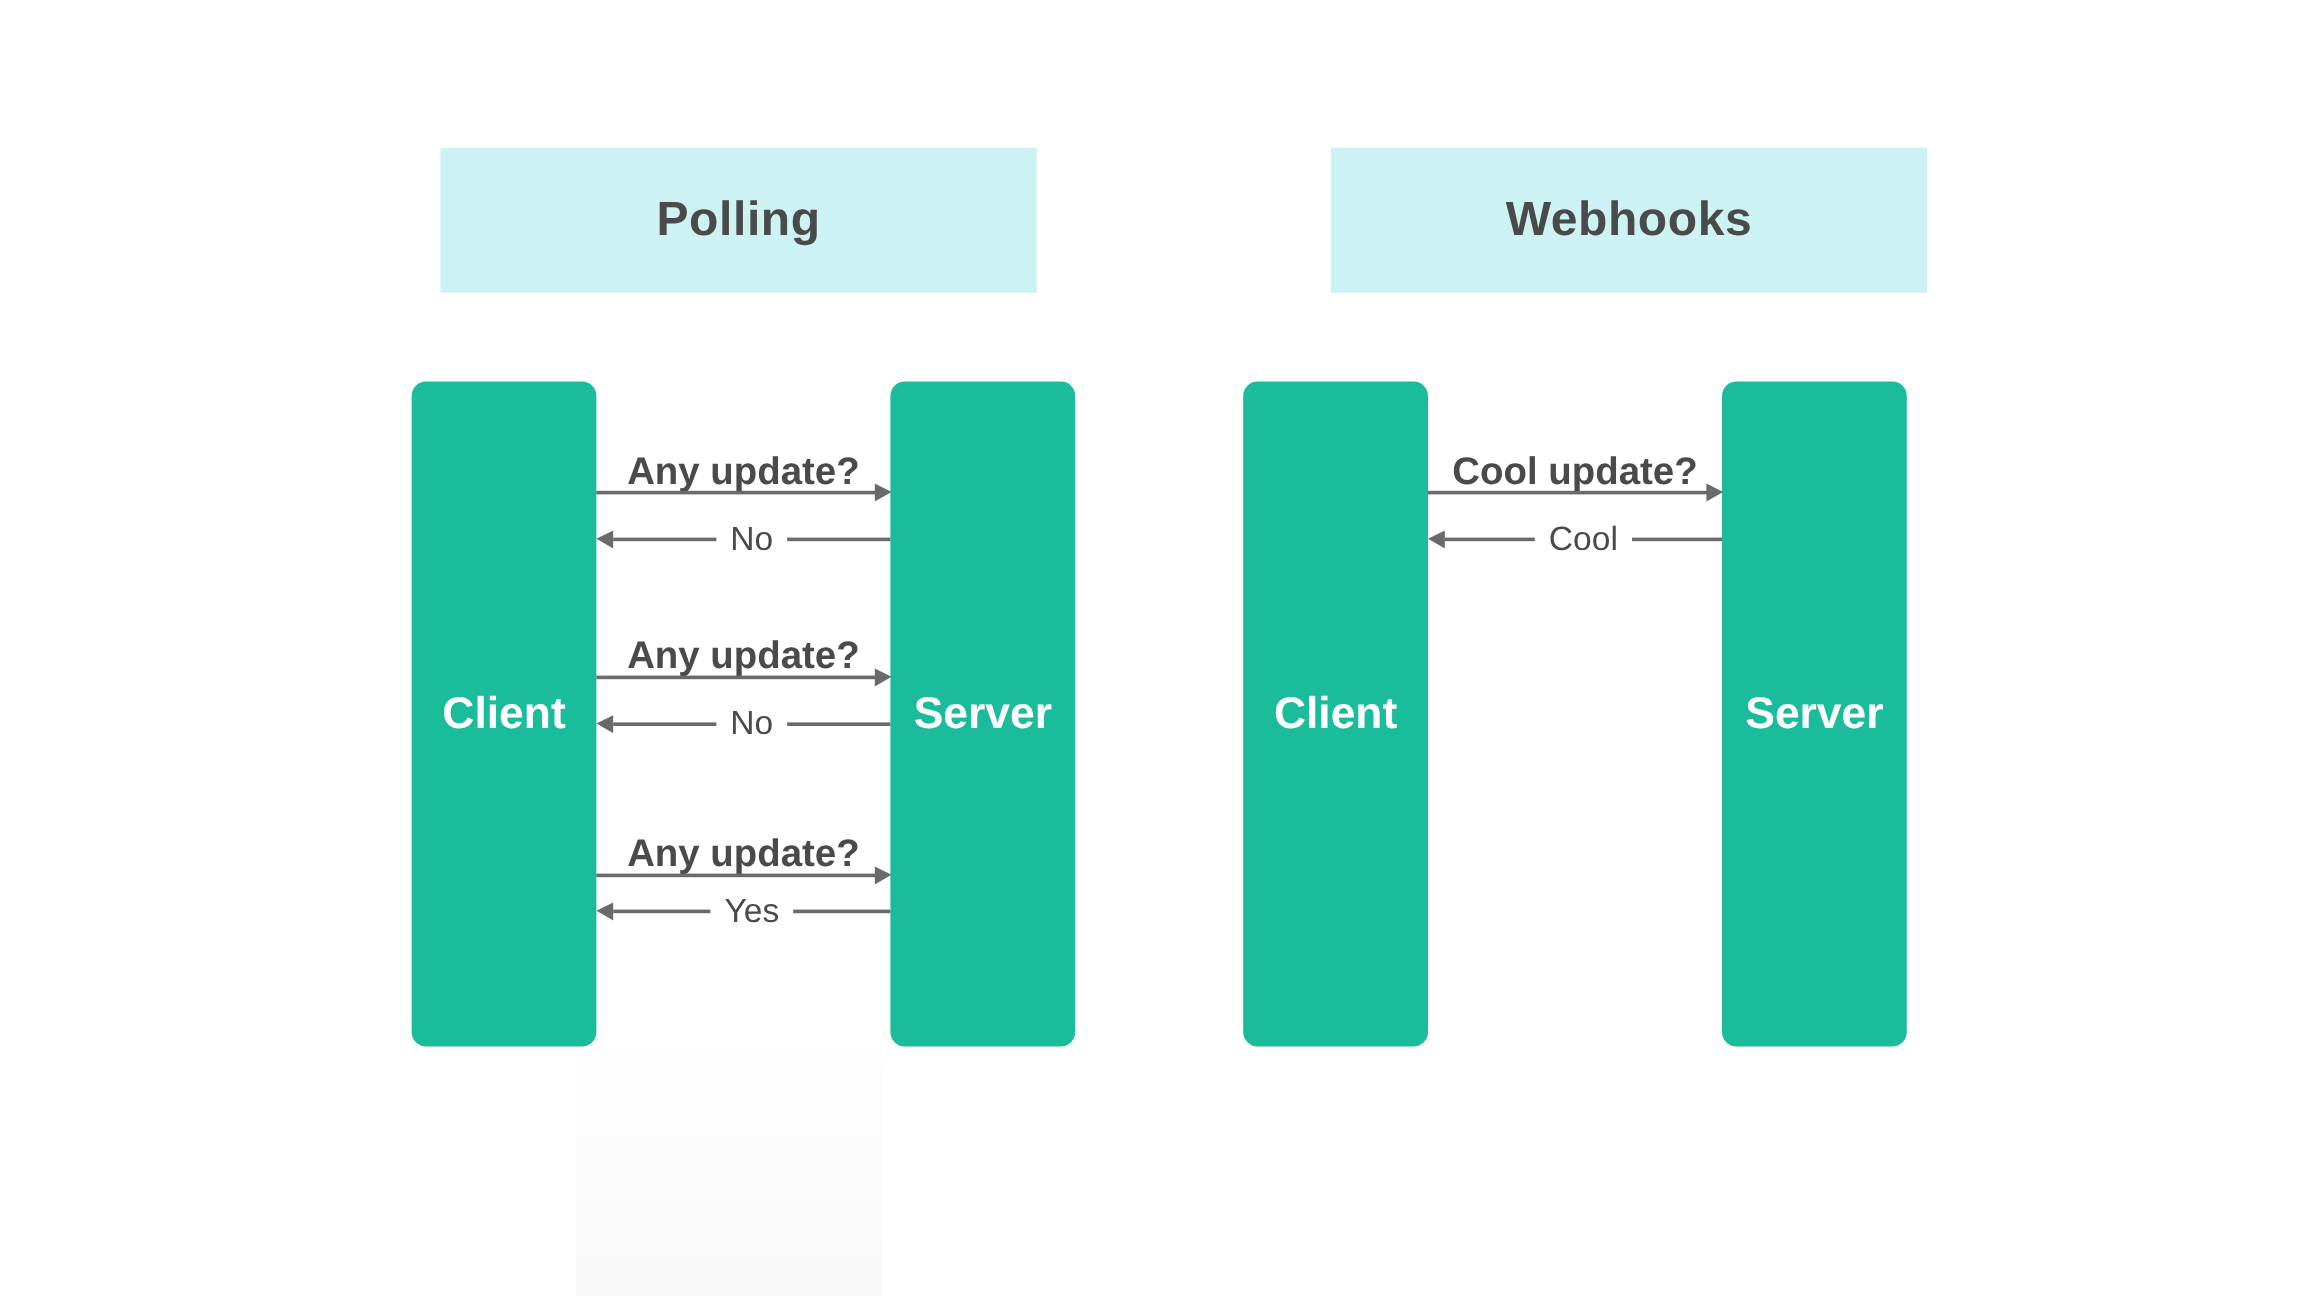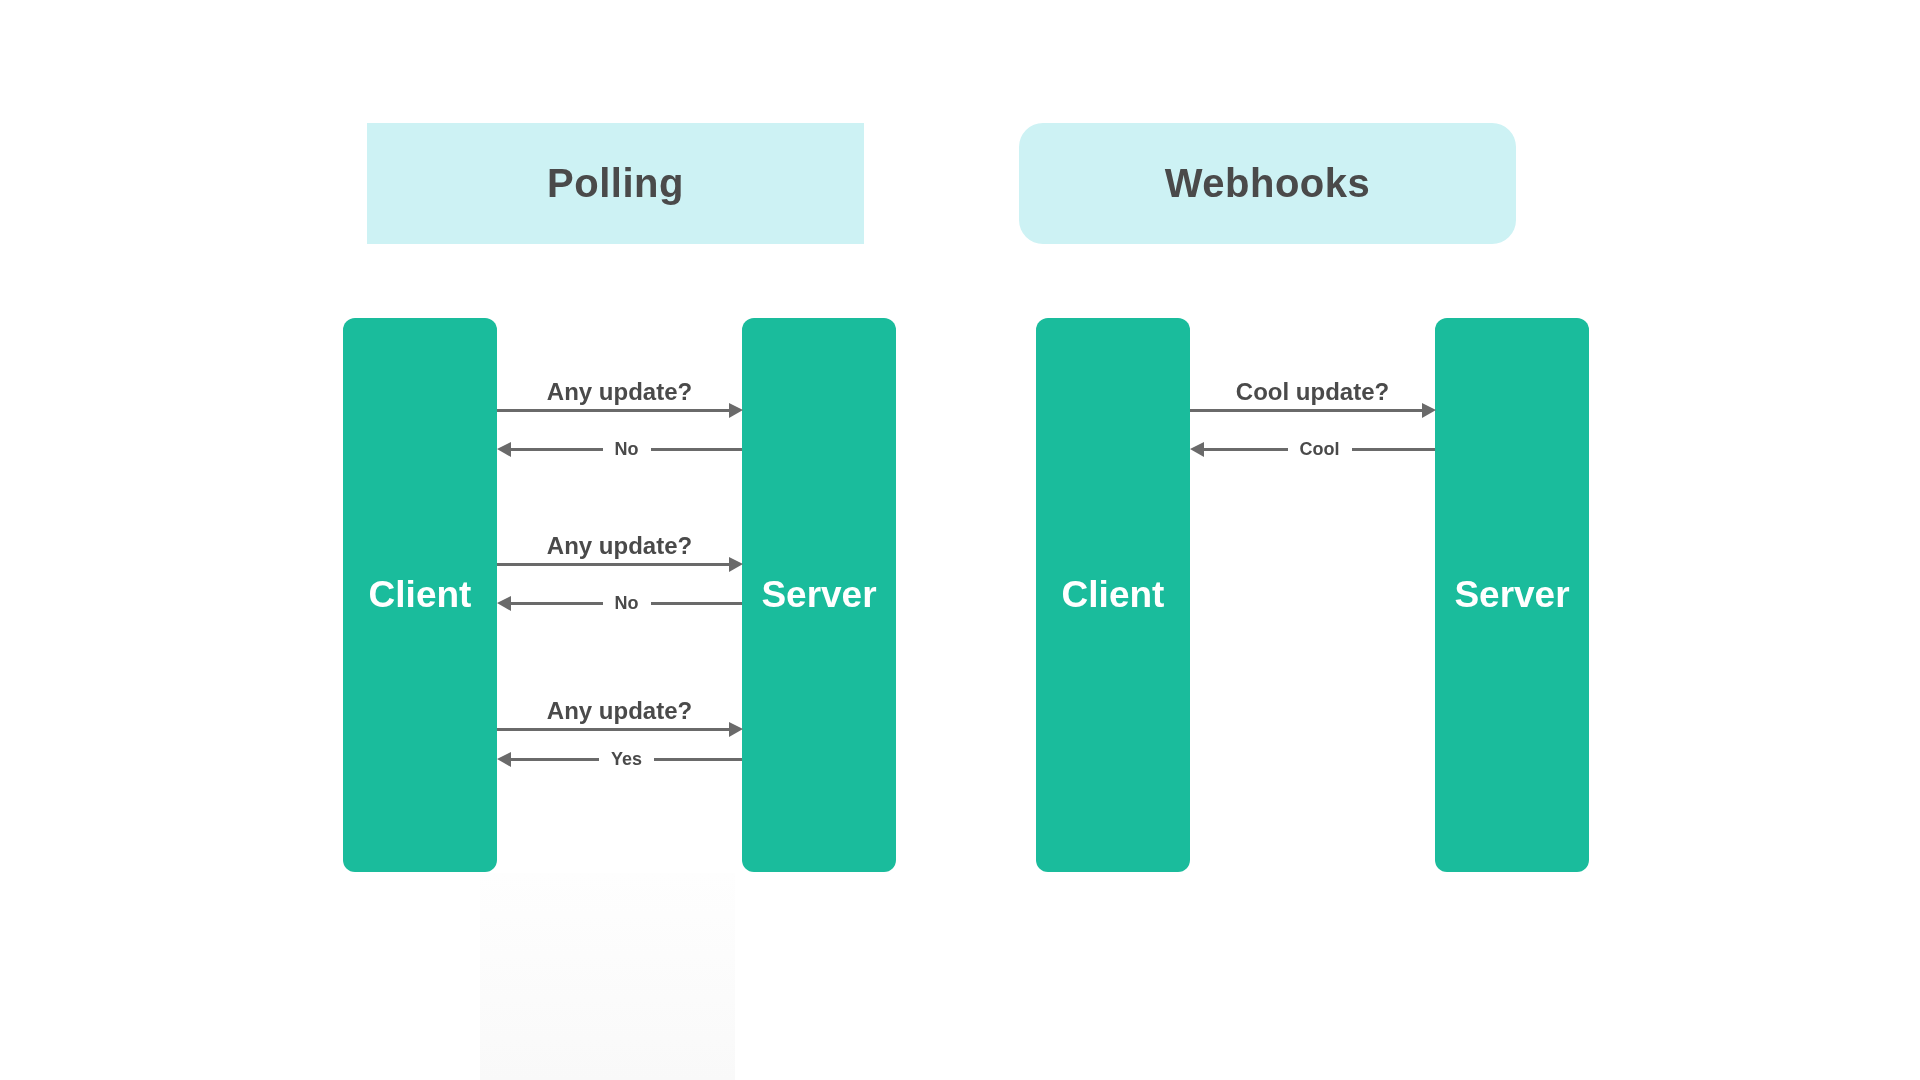--- a/index.html
+++ b/index.html
@@ -16,21 +16,21 @@
   .canvas{
     position:relative;width:1920px;height:1080px;
     background:var(--canvas-bg);overflow:hidden;margin:0 auto;
   }
   .panel-header{
     position:absolute;top:123px;height:121px;width:497px;
     background:var(--header-fill);
     display:flex;align-items:center;justify-content:center;
   }
   .panel-header.left{left:367px;}
-  .panel-header.right{left:1019px;border-radius:24px;}
+  .panel-header.right{left:1109px;}
   .panel-title{
     font-size:40px;font-weight:bold;color:var(--title-text);
     letter-spacing:0.5px;
   }
   .actor-box{
     position:absolute;top:318px;width:154px;height:554px;
     background:var(--actor-fill);border-radius:12px;
     display:flex;align-items:center;justify-content:center;text-align:center;
   }
   .actor-box.l-client{left:343px;}
@@ -38,39 +38,39 @@
   .actor-box.r-client{left:1036px;}
   .actor-box.r-server{left:1435px;}
   .actor-label{
     font-size:37px;font-weight:bold;color:var(--actor-text);
   }
   .lane{position:absolute;top:0;height:1080px;width:245px;}
   .lane.left{left:497px;}
   .lane.right{left:1190px;}
   .msg-req{position:absolute;left:0;right:0;}
   .req-label{
-    text-align:center;font-size:24px;font-weight:bold;
+    text-align:center;font-size:32px;font-weight:bold;
     color:var(--label-text);height:30px;line-height:30px;margin-bottom:2px;
     white-space:nowrap;
   }
   .req-line{
     position:relative;height:3px;background:var(--arrow);margin-right:12px;
   }
   .req-line .head-right{
     position:absolute;right:-13px;top:-6px;width:0;height:0;
     border-top:7px solid transparent;border-bottom:8px solid transparent;
     border-left:14px solid var(--arrow);
   }
   .msg-resp{
     position:absolute;left:0;right:0;height:30px;
     display:flex;align-items:center;
   }
   .resp-seg{flex:1;height:3px;background:var(--arrow);}
   .resp-label{
-    padding:0 12px;font-size:18px;font-weight:bold;color:var(--label-text);
+    padding:0 12px;font-size:28px;font-weight:normal;color:var(--label-text);
     white-space:nowrap;line-height:30px;
   }
   .head-left{
     width:0;height:0;flex:0 0 auto;
     border-top:7px solid transparent;border-bottom:8px solid transparent;
     border-right:14px solid var(--arrow);
   }
   
   .y-req-1{top:377px;}
   .y-resp-1{top:434px;}

